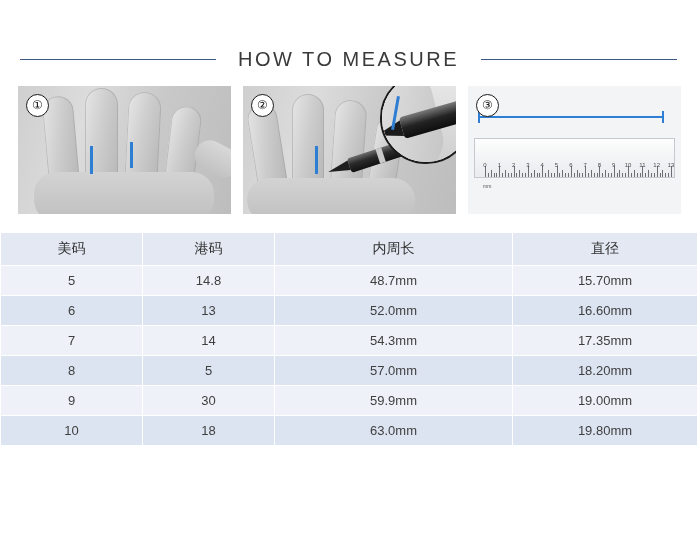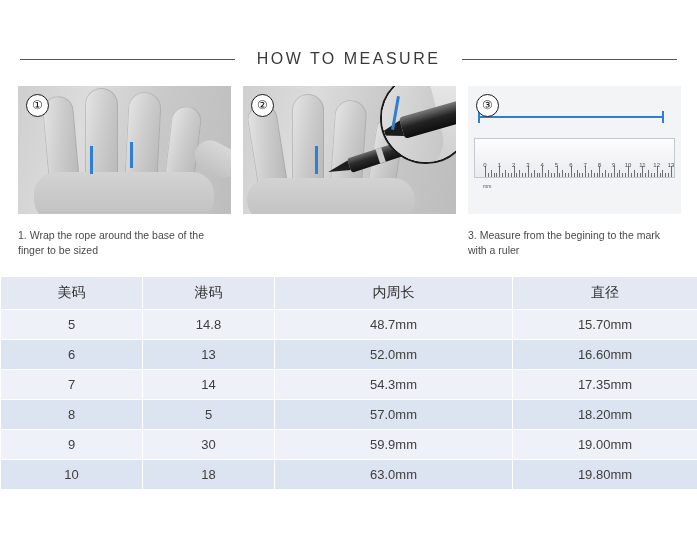--- a/index.html
+++ b/index.html
@@ -31,21 +31,21 @@
   }
   .header .rule {
     flex: 1 1 auto;
     height: 1px;
     background: #1b3c6b;
     opacity: .85;
   }
   .header .title {
     flex: 0 0 auto;
     padding: 0 22px;
-    font-size: 16px;
+    font-size: 20px;
     letter-spacing: 2.5px;
     color: #3a3a3a;
     font-weight: 400;
     white-space: nowrap;
   }
 
   
   .steps {
     display: flex;
     gap: 12px;
@@ -296,21 +296,20 @@
           <div class="finger f2"></div>
           <div class="finger f3"></div>
           <div class="finger f4"></div>
           <div class="palm"></div>
           <div class="thumb"></div>
           <div class="rope rope-1"></div>
           <div class="rope rope-2"></div>
         </div>
         <div class="badge">①</div>
       </div>
-      <div class="step-caption">1. Wrap the rope around the base of the finger to be sized</div>
     </div>
 
     <div class="step">
       <div class="step-figure">
         <div class="hand hand2">
           <div class="finger f1"></div>
           <div class="finger f2"></div>
           <div class="finger f3"></div>
           <div class="finger f4"></div>
           <div class="palm"></div>
@@ -414,21 +413,20 @@
               <div class="num" style="left: 138.769px;">9</div>
               <div class="num" style="left: 153.077px;">10</div>
               <div class="num" style="left: 167.385px;">11</div>
               <div class="num" style="left: 181.692px;">12</div>
               <div class="num" style="left: 196px;">13</div>
             </div>
         </div>
         <div class="ruler-line"></div>
         <div class="badge">③</div>
       </div>
-      <div class="step-caption">3. Measure from the begining to the mark with a ruler</div>
     </div>
 
   </div>
 
   <div class="table-wrap">
     <table class="size-table">
       <colgroup>
         <col class="c1">
           <col class="c2">
           <col class="c3">

